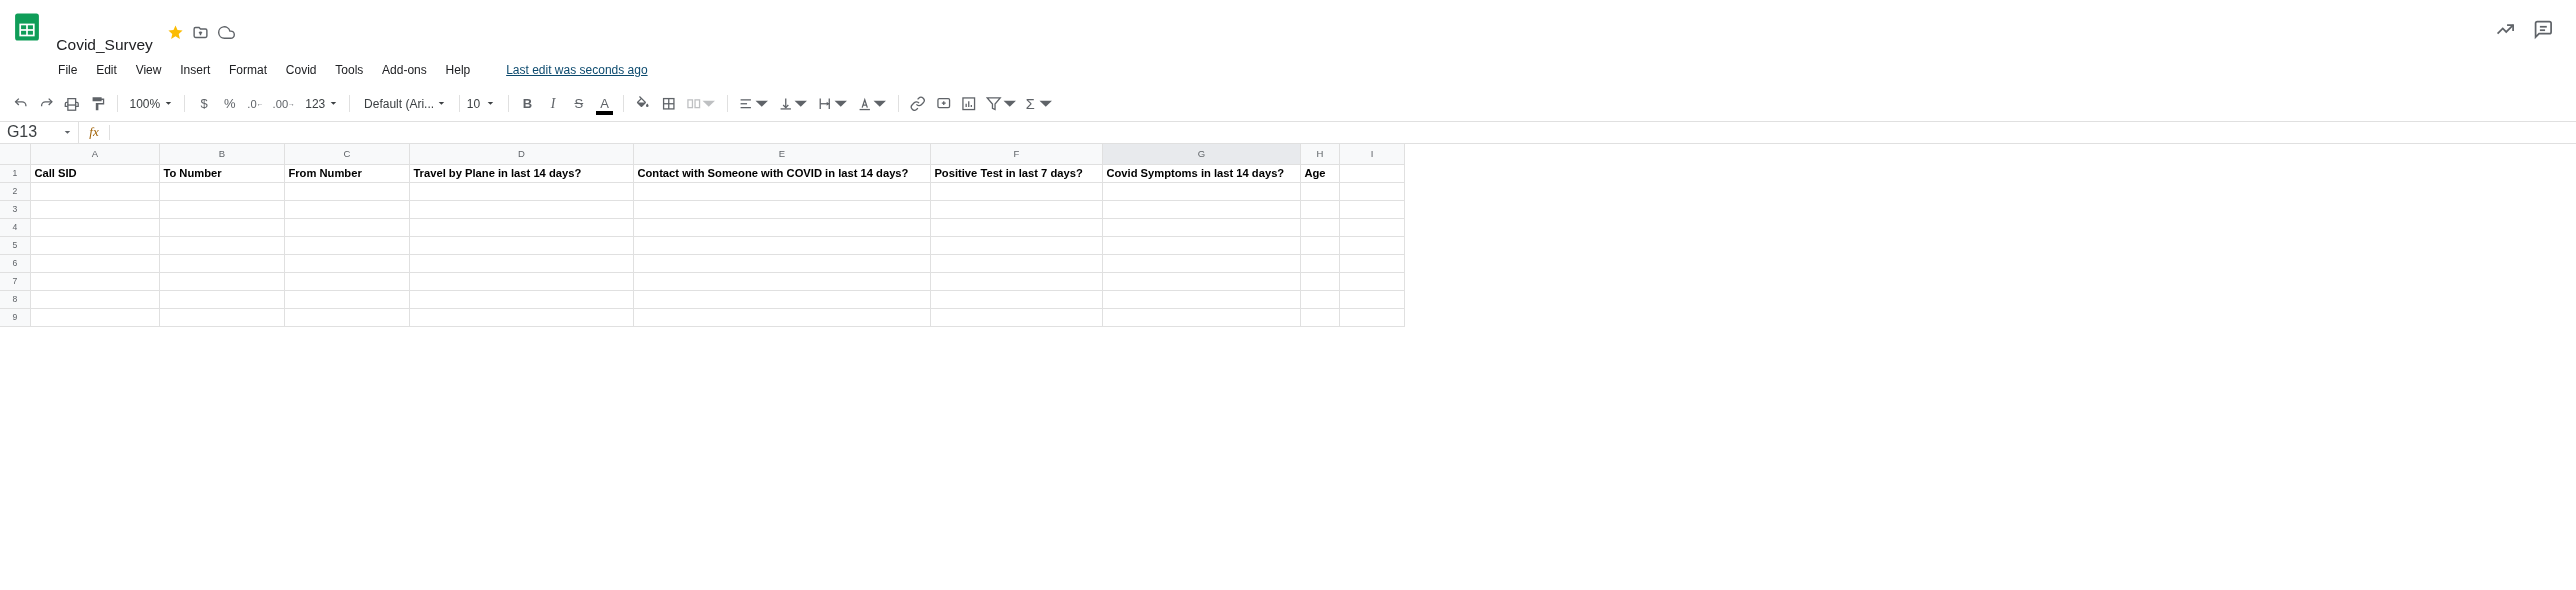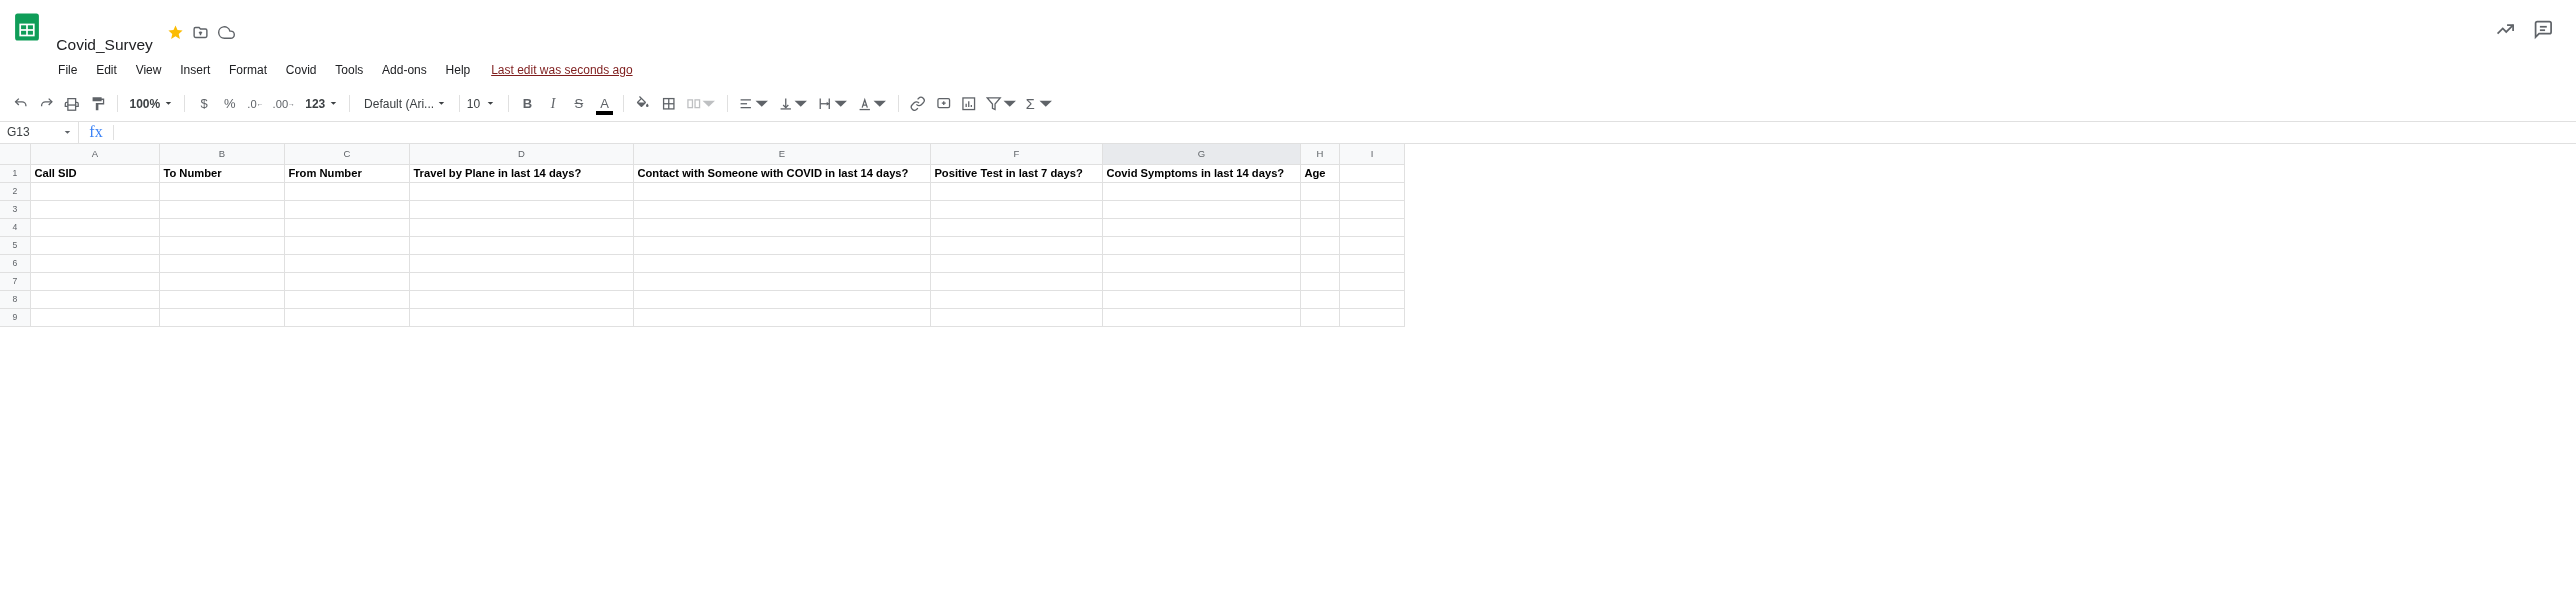--- a/index.html
+++ b/index.html
@@ -8,39 +8,39 @@
 .topbar { display: flex; align-items: flex-start; padding: 6.9px 6.9px 0 6.9px; border-bottom: 0.9px solid #fff; }
 .logo { width: 34px; height: 34px; margin: 3.4px 6.9px 0 3.4px; flex-shrink: 0; }
 .logo svg { width: 100%; height: 100%; }
 .title-area { flex: 1; }
 .title-row { display: flex; align-items: center; gap: 8.6px; padding: 1.7px 0 3.4px 0; }
 .doc-title { font-size: 15.5px; color: #202124; padding: 1.7px 5.2px; margin-top: 26px; }
 .star-icon { width: 17px; height: 17px; color: #fbbc04; cursor: pointer; }
 .move-icon, .cloud-icon { width: 17px; height: 17px; color: #5f6368; cursor: pointer; }
 .menu-row { display: flex; align-items: center; gap: 5px; padding-bottom: 5.2px; }
 .menu-item { font-size: 12px; color: #202124; padding: 3.4px 6.9px; cursor: pointer; border-radius: 3.4px; }
-.last-edit { font-size: 12px; color: #7f1d1d; text-decoration: underline; margin-left: 9px; cursor: pointer; }
+.last-edit { font-size: 12px; color: #0c4a6e; text-decoration: underline; margin-left: 24px; cursor: pointer; }
 .top-right { display: flex; align-items: center; gap: 17px; padding: 12px 15.5px 0 0; }
 .top-right-icon { width: 20.7px; height: 20.7px; color: #5f6368; cursor: pointer; }
 
 .toolbar { display: flex; align-items: center; padding: 5.2px 8.6px; border-bottom: 0.9px solid #e0e0e0; gap: 1.7px; }
 .tb-btn { display: flex; align-items: center; justify-content: center; min-width: 24px; height: 24px; padding: 0 3.4px; cursor: pointer; border-radius: 1.7px; color: #5f6368; }
 .tb-btn svg { width: 15.5px; height: 15.5px; }
 .tb-sep { width: 0.9px; height: 17px; background: #e0e0e0; margin: 0 5.2px; }
-.tb-text { font-size: 12px; color: #3c4043; padding: 0 5.2px; display: flex; align-items: center; gap: 5.2px; font-weight: bold; }
+.tb-text { font-size: 12px; color: #3c4043; padding: 0 5.2px; display: flex; align-items: center; gap: 5.2px; }
 .tb-dropdown { display: flex; align-items: center; }
 .dd-arrow { width: 6.9px; height: 6.9px; }
 .font-sel { min-width: 95px; font-size: 12px; color: #3c4043; padding: 0 6.9px; display: flex; align-items: center; justify-content: space-between; }
 .size-sel { min-width: 34px; font-size: 12px; color: #3c4043; text-align: right; }
 .text-color-btn { position: relative; }
 .text-color-bar { position: absolute; bottom: 0.9px; left: 3.4px; right: 3.4px; height: 3.4px; background: #000; }
 
 .namebox-row { display: flex; align-items: center; border-bottom: 0.9px solid #e0e0e0; height: 22.4px; }
-.namebox { width: 79px; padding: 0 6.9px; font-size: 12px; color: #3c4043; display: flex; align-items: center; justify-content: space-between; border-right: 0.9px solid #e0e0e0; height: 100%; }
-.fx-label { font-family: serif; font-size: 16px; color: #3b82f6; padding: 0 10.3px; }
+.namebox { width: 79px; padding: 0 6.9px; font-size: 16px; color: #3c4043; display: flex; align-items: center; justify-content: space-between; border-right: 0.9px solid #e0e0e0; height: 100%; }
+.fx-label { font-family: serif; font-style: italic; font-size: 13px; color: #a16207; padding: 0 10.3px; }
 .fx-input { flex: 1; border: none; outline: none; font-size: 12px; height: 100%; padding: 0 3.4px; }
 .fx-divider { width: 0.9px; height: 15.5px; background: #e0e0e0; }
 
 .sheet { display: flex; }
 .corner { width: 31px; height: 20.7px; background: #f8f9fa; border-right: 0.9px solid #e0e0e0; border-bottom: 0.9px solid #e0e0e0; flex-shrink: 0; }
 .col-headers { display: flex; }
 .col-h { height: 20.7px; background: #f8f9fa; border-right: 0.9px solid #e0e0e0; border-bottom: 0.9px solid #e0e0e0; font-size: 9.5px; color: #5f6368; display: flex; align-items: center; justify-content: center; cursor: pointer; }
 .col-h.sel { background: #e8eaed; }
 .rows { }
 .row { display: flex; }

